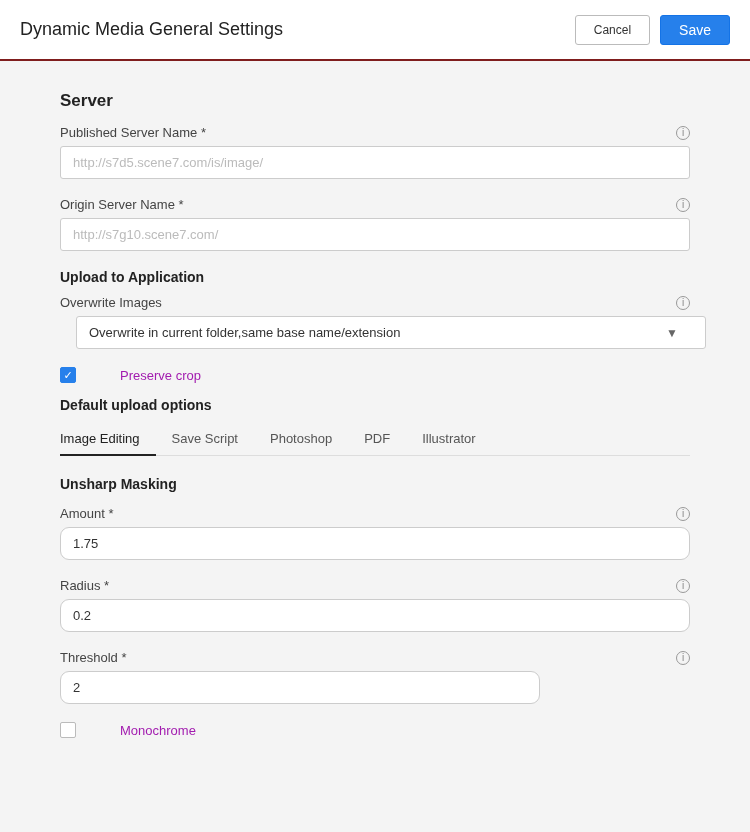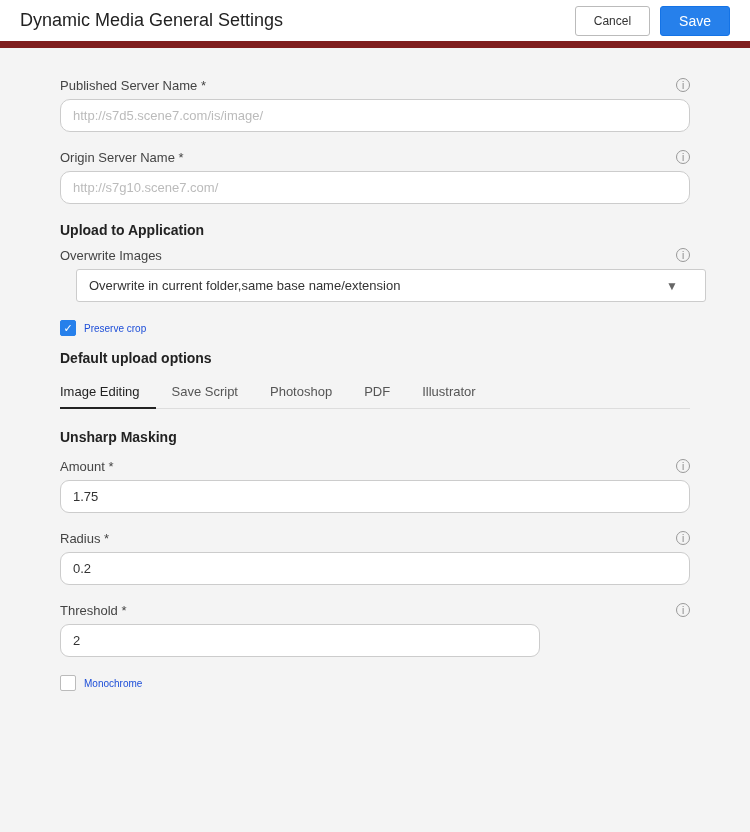--- a/index.html
+++ b/index.html
@@ -10,23 +10,23 @@
       font-size: 14px;
       width: 750px;
       min-height: 832px;
     }
 
     .top-bar {
       display: flex;
       align-items: center;
       justify-content: space-between;
       background: #fff;
-      border-bottom: 7px solid #7f1d1d;
+      border-bottom: 2px solid #7f1d1d;
       padding: 0 20px;
-      height: 48px;
+      height: 61px;
     }
 
     .top-bar-title {
       font-size: 18px;
       font-weight: 400;
       color: #222;
     }
 
     .top-bar-actions {
       display: flex;
@@ -80,33 +80,34 @@
       border-radius: 50%;
       border: 1px solid #999;
       font-size: 10px;
       color: #888;
       cursor: pointer;
       flex-shrink: 0;
     }
 
     .field-label-row {
       display: flex;
+      align-items: center;
       justify-content: space-between;
       margin-bottom: 6px;
     }
 
     .field-label-text {
       font-size: 13px;
       color: #444;
     }
 
     .text-input {
       width: 100%;
       border: 1px solid #ccc;
-      border-radius: 10px;
+      border-radius: 3px;
       padding: 8px 12px;
       font-size: 13px;
       color: #bbb;
       background: #fff;
       outline: none;
     }
 
     .subsection-title {
       font-size: 14px;
       font-weight: 600;
@@ -176,22 +177,23 @@
       flex-shrink: 0;
     }
 
     .checkmark {
       color: #fff;
       font-size: 11px;
       line-height: 1;
     }
 
     .checkbox-label {
-      font-size: 10px;
-      color: #1d4ed8;
+      font-size: 13px;
+      color: #a21caf;
+      margin-left: 36px;
     }
 
     .tabs-bar {
       display: flex;
       border-bottom: 1px solid #ddd;
       margin-bottom: 20px;
       text-align: right;
     }
 
     .tab-item {
@@ -238,20 +240,21 @@
   <span class="top-bar-title">Dynamic Media General Settings</span>
   <div class="top-bar-actions">
     <button class="btn-cancel">Cancel</button>
     <button class="btn-save">Save</button>
   </div>
 </div>
 
 <div class="main-content">
 
   <div>
+    <div class="section-title">Server</div>
 
     <div class="field-group">
       <div class="field-label-row">
         <span class="field-label-text">Published Server Name *</span>
         <span class="info-icon">i</span>
       </div>
       <input class="text-input" type="text" style="color: rgb(187, 187, 187);" value="http://s7d5.scene7.com/is/image/">
     </div>
 
     <div class="field-group">

